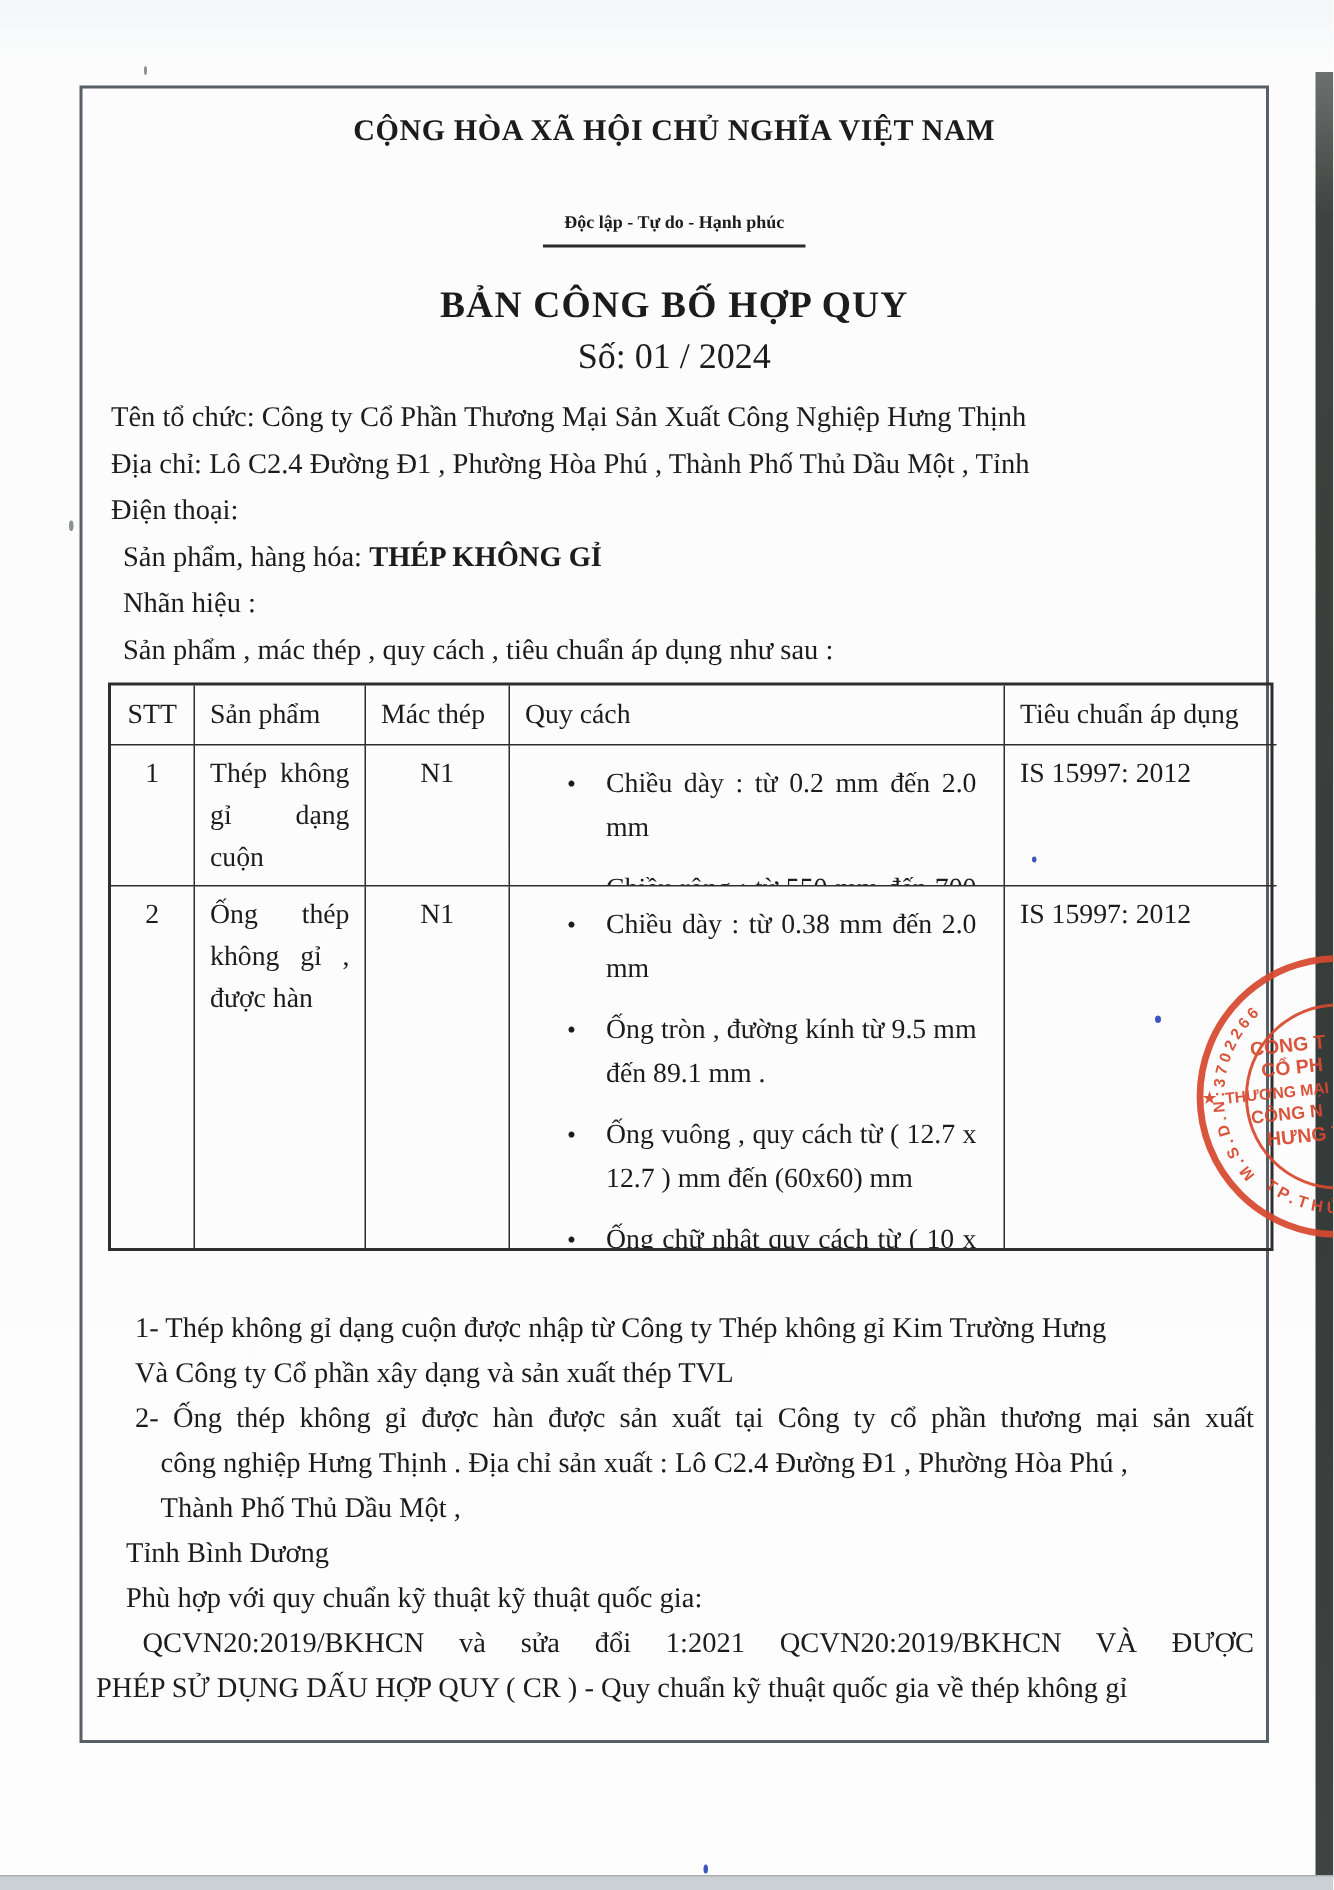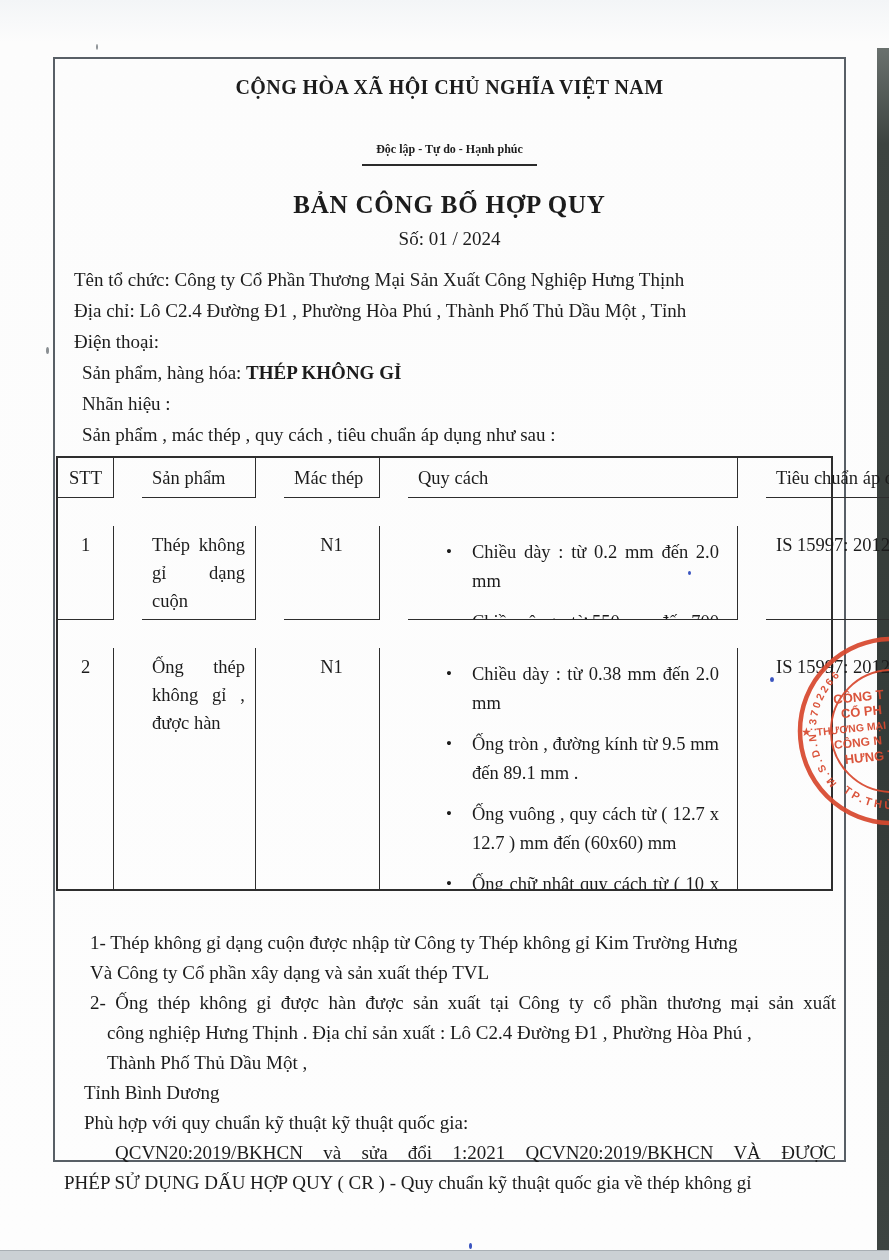--- a/index.html
+++ b/index.html
@@ -34,55 +34,55 @@
   .inner{ position:relative; width:100%; height:100%; font-size:19px; line-height:31px; }
 
   
   .nat-header{ text-align:center; margin-top:15px; }
   .nat-line1{ font-weight:bold; font-size:20px; line-height:26px; letter-spacing:.4px; }
   .nat-line2{
     display:inline-block; font-weight:bold; font-size:12px; line-height:24px;
     border-bottom:2px solid #2b2b2b; padding:0 14px 3px 14px; margin-top:2px;
   }
   .doc-title{ text-align:center; font-weight:bold; font-size:25px; line-height:30px; letter-spacing:.8px; margin-top:24px; }
-  .doc-number{ text-align:center; font-size:19px; line-height:30px; margin-top:4px; }
+  .doc-number{ text-align:center; font-size:24px; line-height:30px; margin-top:4px; }
 
   
   .org-block{ margin:10px 28px 0 19px; }
   .product-block{ margin:0 28px 0 27px; }
   .b{ font-weight:bold; }
 
   
   .doc-table{
-    margin:6px 0 0 1px; width:777px;
+    margin:6px 0 0 17px; width:777px;
     display:grid;
     grid-template-columns:56px 114px 96px 330px 181px;
     grid-template-rows:40px 94px 241px;
     border:2px solid #2e2e2e;
-    font-size:18.5px; line-height:28px;gap:28px;
+    font-size:18.5px; line-height:28px;
   }
   .cell{ border-right:1.5px solid #2e2e2e; border-bottom:1.5px solid #2e2e2e; padding:5px 10px; overflow:hidden; }
   .cell.last-col{ border-right:none; }
   .cell.last-row{ border-bottom:none; }
   .cell.center{ text-align:center; }
   .cell.head{ padding-top:6px; }
   .cell.justify{ text-align:justify; }
   .qc-cell{ padding:8px 16px 4px 8px; }
   .qc-item{ display:flex; margin:4px 2px 12px 30px; }
   .qc-item .dot::before{ content:"•"; }
   .qc-item .dot{ width:26px; flex:none; font-size:17px; }
   .qc-item .qc-text{ flex:1; text-align:justify; line-height:29px; }
 
   
   .notes{ margin-top:37px; }
   .nline{ line-height:30px; margin-right:8px; }
   .ml1{ margin-left:35px; }   
   .ml2{ margin-left:52px; }   
   .ml3{ margin-left:29px; }   
-  .ml4{ margin-left:60px; }   
+  .ml4{ margin-left:40px; }   
   .ml5{ margin-left:9px; }    
   .jl{ text-align:justify; text-align-last:justify; }
 
   
   .stamp{ position:absolute; left:790px; top:629px; width:205px; height:205px; opacity:.93; }
   .stamp text{ font-family:"Liberation Sans","DejaVu Sans",sans-serif; font-weight:bold; }
 </style>
 </head>
 <body>
 

